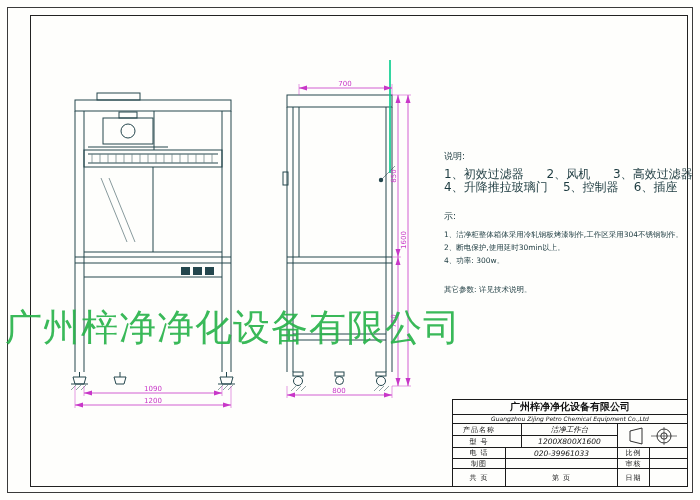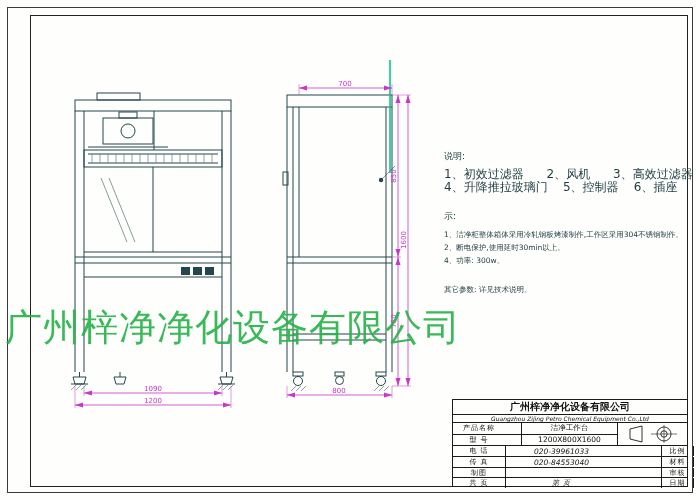--- a/index.html
+++ b/index.html
@@ -29,24 +29,24 @@
   .mt2 { margin-top:16px; }
 
   .tb { position:absolute; right:12px; bottom:13px; width:236px; height:88px;
         border:1.3px solid #1b1b1b; display:flex; flex-direction:column;
         background:#fefefc; color:#111; z-index:5; }
   .tb .r { display:flex; border-top:1px solid #1b1b1b; align-items:stretch; }
   .tb .r:first-child { border-top:none; }
   .tb .c { display:flex; align-items:center; justify-content:center;
            border-left:1px solid #1b1b1b; overflow:hidden; }
   .tb .c:first-child { border-left:none; }
-  .w52 { width:52px; flex:none; } .w112 { width:112px; flex:none;font-style:italic; } .w32 { width:32px; flex:none;margin-left:44px; }
+  .w52 { width:52px; flex:none; } .w112 { width:112px; flex:none; } .w32 { width:32px; flex:none; }
   .grow { flex:1; }
   .lbl { font-size:7px; letter-spacing:1px; }
-  .val { font-size:7.5px; }
+  .val { font-size:7.5px; font-style:italic; }
   .tb-company { height:14px; display:flex; align-items:center; justify-content:center;
                 font-weight:bold; font-size:10px; }
   .tb-en { height:9px; display:flex; align-items:center; justify-content:center;
            font-size:6px; font-style:italic; }
   .r34 { height:24px; }
   .r34 .left { width:164px; flex:none; display:flex; flex-direction:column; }
   .r34 .left .sub { display:flex; flex:1;gap:16px; }
   .r34 .left .sub + .sub { border-top:1px solid #1b1b1b;text-align:right; }
   .symcell { flex:1; }
   .h11 { height:11px; } .h10 { height:10px; } .rlast { flex:1; }
@@ -196,26 +196,20 @@
           <circle cx="40" cy="11" r="3.2" stroke="#1b1b1b" fill="none" stroke-width="0.9"></circle>
         </svg>
       </div>
     </div>
     <div class="r h11">
       <div class="c lbl w52">电  话</div>
       <div class="c val w112">020-39961033</div>
       <div class="c lbl w32">比例</div>
       <div class="c grow"></div>
     </div>
-    <div class="r h11">
-      <div class="c lbl w52">传  真</div>
-      <div class="c val w112">020-84553040</div>
-      <div class="c lbl w32">材料</div>
-      <div class="c grow"></div>
-    </div>
     <div class="r h10">
       <div class="c lbl w52">制图</div>
       <div class="c w112"></div>
       <div class="c lbl w32">审核</div>
       <div class="c grow"></div>
     </div>
     <div class="r rlast">
       <div class="c lbl w52">共  页</div>
       <div class="c lbl w112">第  页</div>
       <div class="c lbl w32">日期</div>

